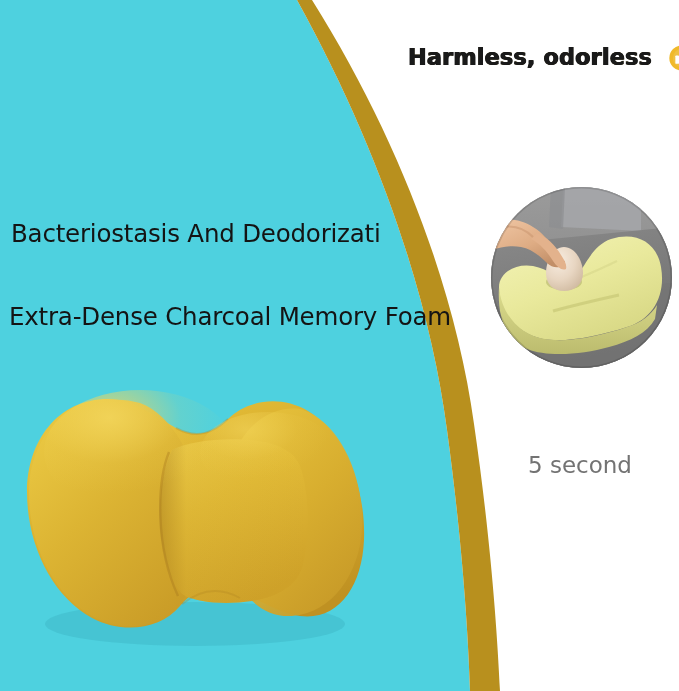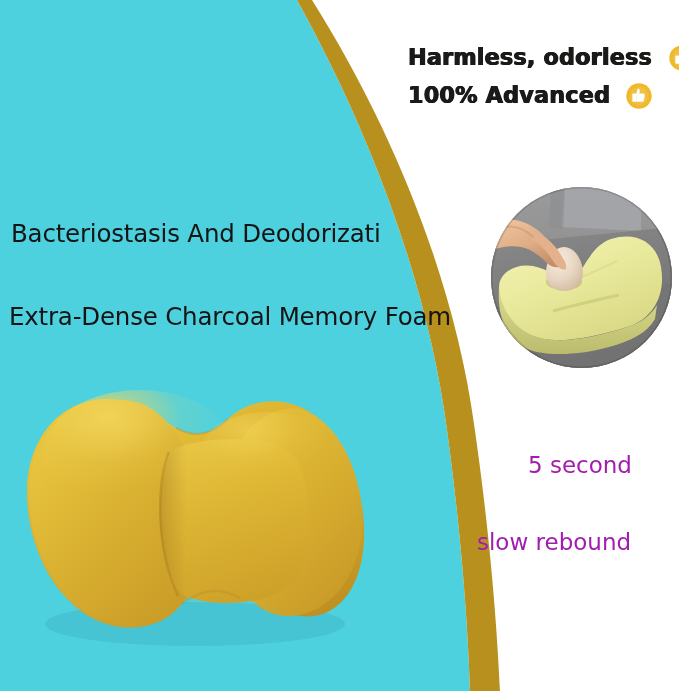--- a/index.html
+++ b/index.html
@@ -73,21 +73,21 @@
     letter-spacing: -0.2px;
   }
   .feature-1 { left: 11px; top: 219px; }
   .feature-2 { left: 9px;  top: 302px; }
 
   
   .caption {
     position: absolute;
     font-family: "DejaVu Sans", sans-serif;
     font-size: 23px;
-    color: #a21caf;
+    color: #737373;
     white-space: nowrap;
   }
   .caption-1 { left: 528px; top: 452px; }
   .caption-2 { left: 477px; top: 529px; }
 
   
   .photo-circle {
     position: absolute;
     left: 491px;
     top: 187px;
@@ -299,30 +299,20 @@
   <div class="headline">
     <div class="headline-row">
       <span class="headline-text">Harmless, odorless</span>
       <svg class="thumb-icon" viewBox="0 0 32 32">
         <circle cx="16" cy="16" r="14.5" fill="#f0b92a"></circle>
         <circle cx="16" cy="16" r="10.5" fill="#efc043"></circle>
         <path d="M14.6 7.4 c1.5 0 2.4 1.1 2.3 2.5 l-0.4 3.1 h4.1 c1.3 0 2.2 1 2 2.3 l-1 5.5 c-0.2 1.1 -1.1 1.8 -2.2 1.8 h-6.6 v-9.2 z" fill="#ffffff"></path>
         <rect x="8.4" y="13.1" width="4.2" height="9.5" rx="1" fill="#ffffff"></rect>
       </svg>
     </div>
-    <div class="headline-row">
-      <span class="headline-text">100% Advanced</span>
-      <svg class="thumb-icon" viewBox="0 0 32 32">
-        <circle cx="16" cy="16" r="14.5" fill="#f0b92a"></circle>
-        <circle cx="16" cy="16" r="10.5" fill="#efc043"></circle>
-        <path d="M14.6 7.4 c1.5 0 2.4 1.1 2.3 2.5 l-0.4 3.1 h4.1 c1.3 0 2.2 1 2 2.3 l-1 5.5 c-0.2 1.1 -1.1 1.8 -2.2 1.8 h-6.6 v-9.2 z" fill="#ffffff"></path>
-        <rect x="8.4" y="13.1" width="4.2" height="9.5" rx="1" fill="#ffffff"></rect>
-      </svg>
-    </div>
   </div>
 
   <div class="feature-line feature-1">Bacteriostasis And Deodorizati</div>
   <div class="feature-line feature-2">Extra-Dense Charcoal Memory Foam</div>
 
   <div class="caption caption-1">5 second</div>
-  <div class="caption caption-2">slow rebound</div>
 
 </div>
 
 </body></html>

